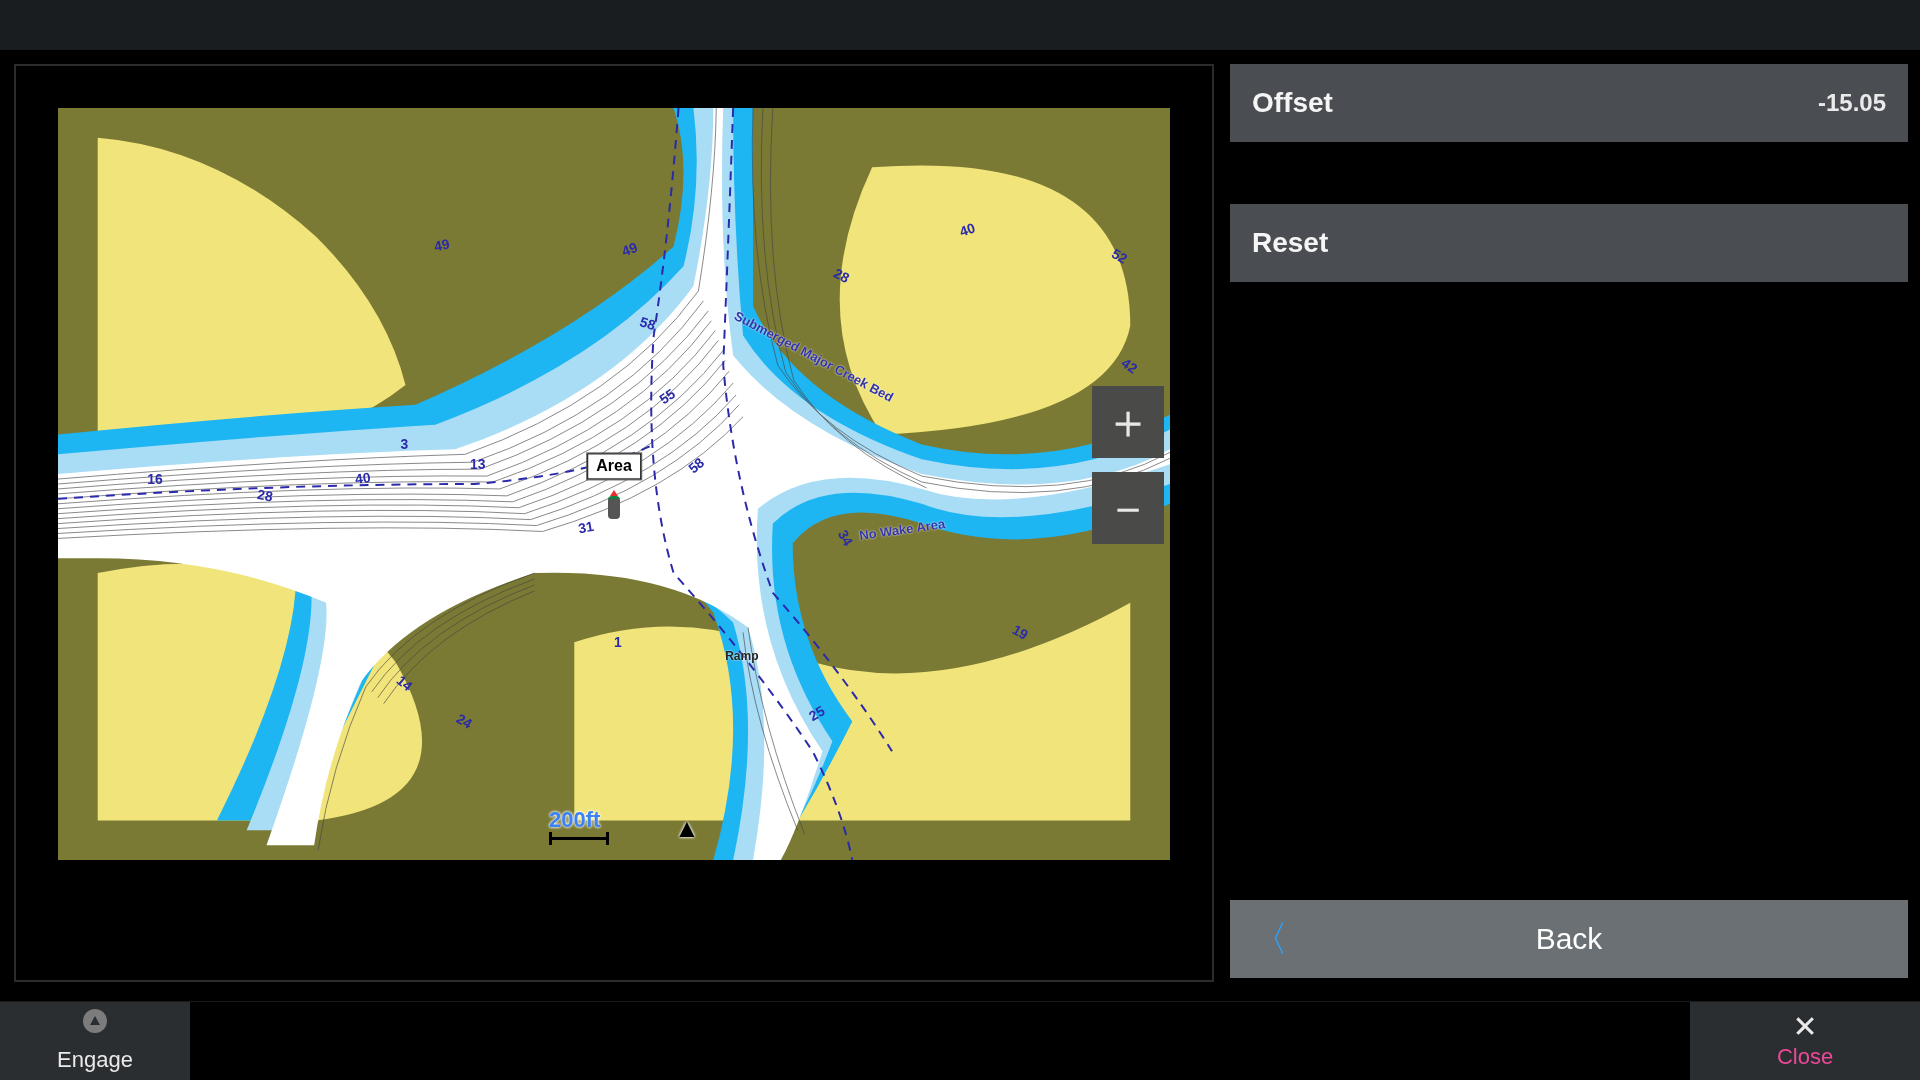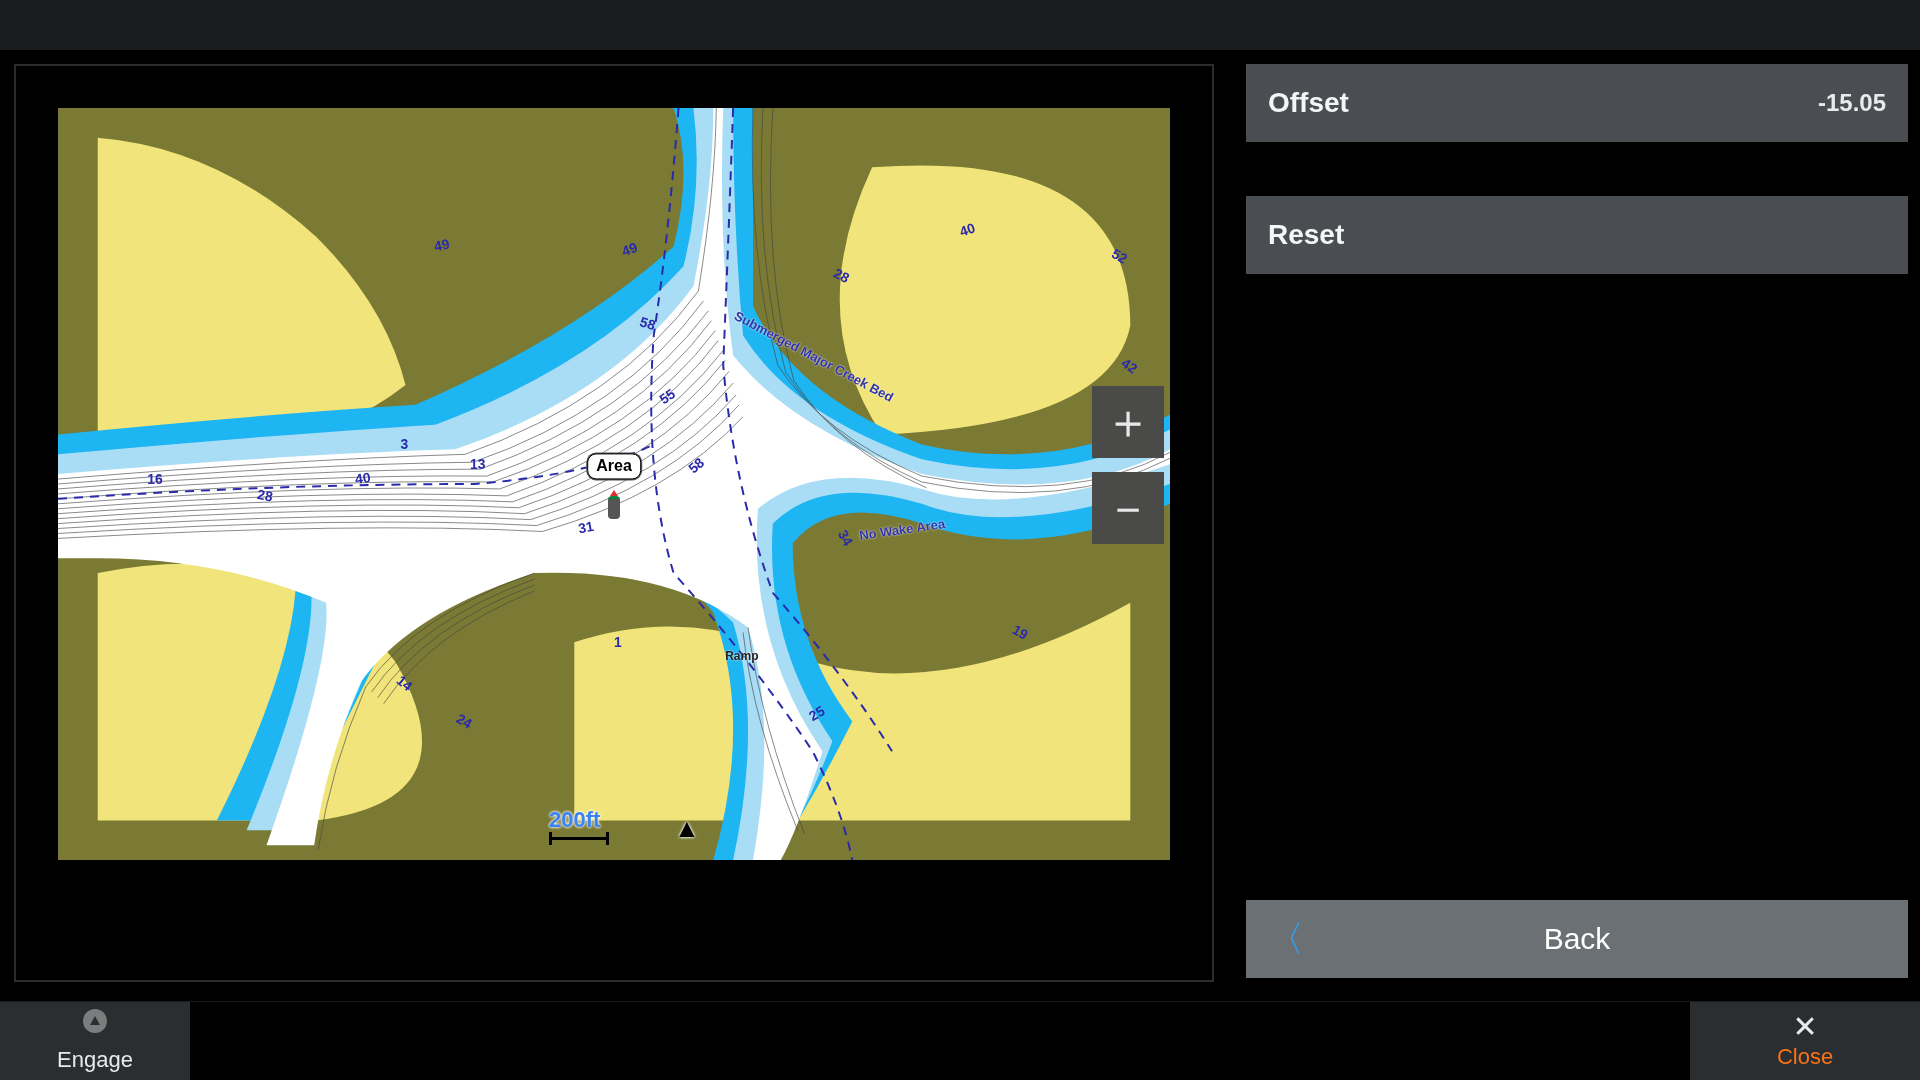--- a/index.html
+++ b/index.html
@@ -71,21 +71,21 @@
     position: absolute;
     left: 50%;
     top: 48%;
     transform: translate(-50%, -60%);
     background: #fff;
     color: #000;
     font-size: 16px;
     font-weight: 600;
     padding: 3px 8px;
     border: 1.5px solid #000;
-    border-radius: 9px;
+    border-radius: 0;
     white-space: nowrap;
     box-shadow: 0 0 0 1px #555;
   }
   .boat-icon {
     position: absolute;
     left: 50%;
     top: 53%;
     transform: translate(-50%, -50%);
     width: 18px;
     height: 28px;
@@ -142,21 +142,21 @@
     left: 50%;
     transform: translateX(60px);
     color: #000;
     font-size: 26px;
     text-shadow: 0 0 3px #fff, 0 0 3px #fff;
   }
 
   
   .sidebar {
     flex: 1;
-    padding: 12px 12px 12px 32px;
+    padding: 12px 12px 12px 16px;
     display: flex;
     flex-direction: column;
     gap: 22px;
   }
   .sb-row {
     background: #4a4e52;
     height: 78px;
     display: flex;
     align-items: center;
     justify-content: space-between;
@@ -165,21 +165,21 @@
     font-weight: 600;
     cursor: pointer;
     color: #f5f5f5;
   }
   .sb-row .val {
     font-weight: 700;
     font-size: 24px;
     color: #eaeaea;
   }
   .sb-row.reset-gap {
-    margin-top: 4px;
+    margin-top: 12px;
   }
   .sb-gap {
     height: 6px;
   }
   .sidebar-spacer { flex: 1; }
   .back-row {
     background: #6b7074;
     height: 78px;
     display: flex;
     align-items: center;
@@ -249,21 +249,21 @@
     gap: 2px;
     cursor: pointer;
   }
   .close-btn .icon {
     font-size: 30px;
     color: #eaeaea;
     line-height: 1;
   }
   .close-btn .lbl {
     font-size: 22px;
-    color: #f97316;
+    color: #ec4899;
   }
 
   
   .chart-label {
     position: absolute;
     color: #3333aa;
     font-size: 13px;
     font-weight: 600;
     white-space: nowrap;
     text-shadow: 0 0 2px #fff;

